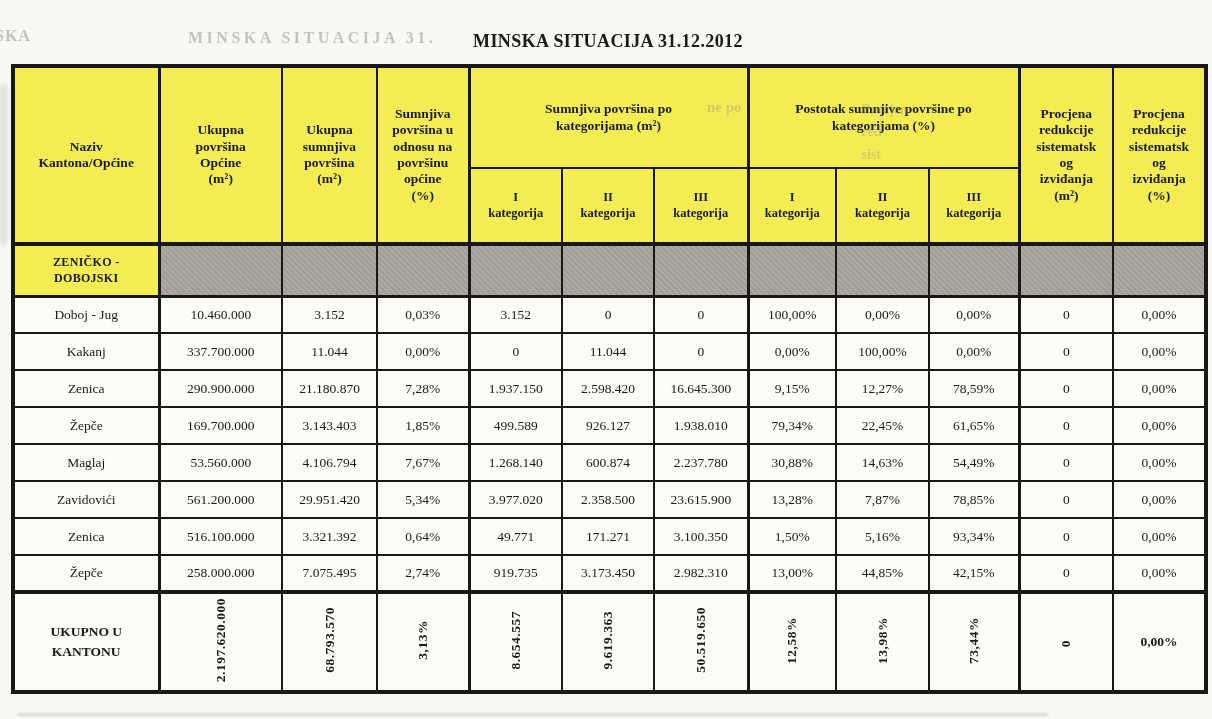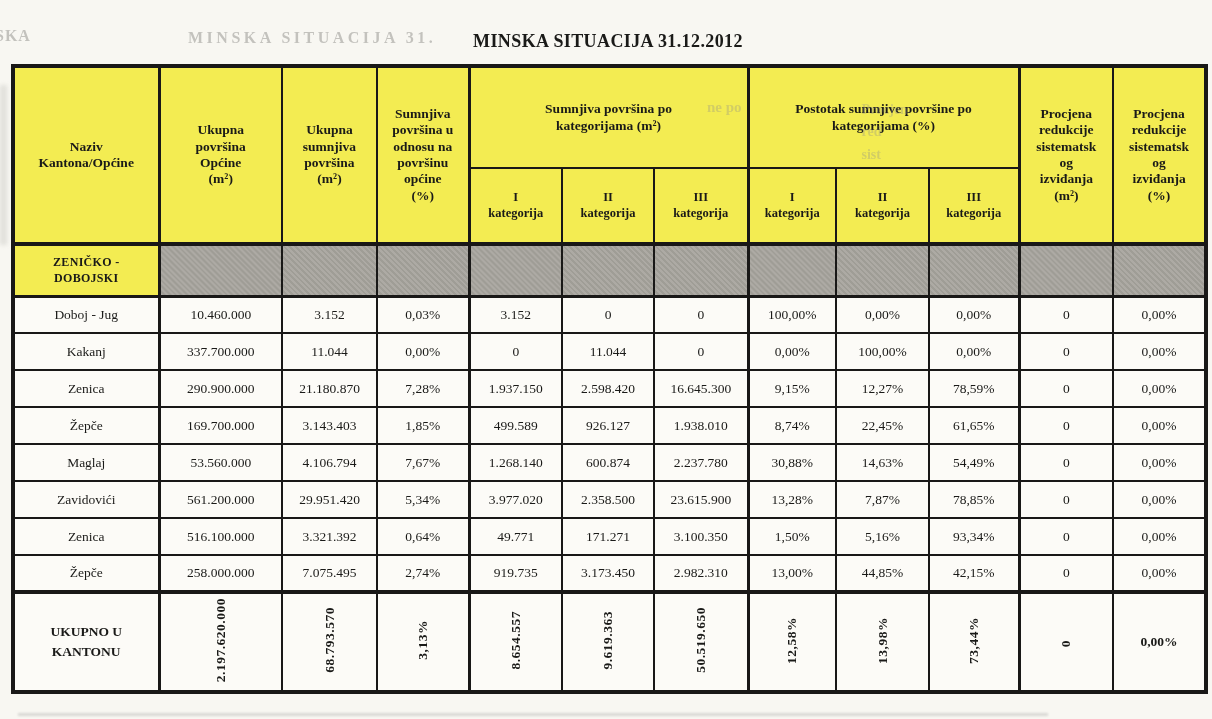--- a/index.html
+++ b/index.html
@@ -224,21 +224,21 @@
       <td>0,00%</td>
     </tr>
         <tr class="muni-row">
       <td>Žepče</td>
       <td class="gl">169.700.000</td>
       <td>3.143.403</td>
       <td>1,85%</td>
       <td class="gl">499.589</td>
       <td>926.127</td>
       <td>1.938.010</td>
-      <td class="gl">8,74%</td>
+      <td class="gl">79,34%</td>
       <td>22,45%</td>
       <td>61,65%</td>
       <td class="gl">0</td>
       <td>0,00%</td>
     </tr>
         <tr class="muni-row">
       <td>Maglaj</td>
       <td class="gl">53.560.000</td>
       <td>4.106.794</td>
       <td>7,67%</td>

